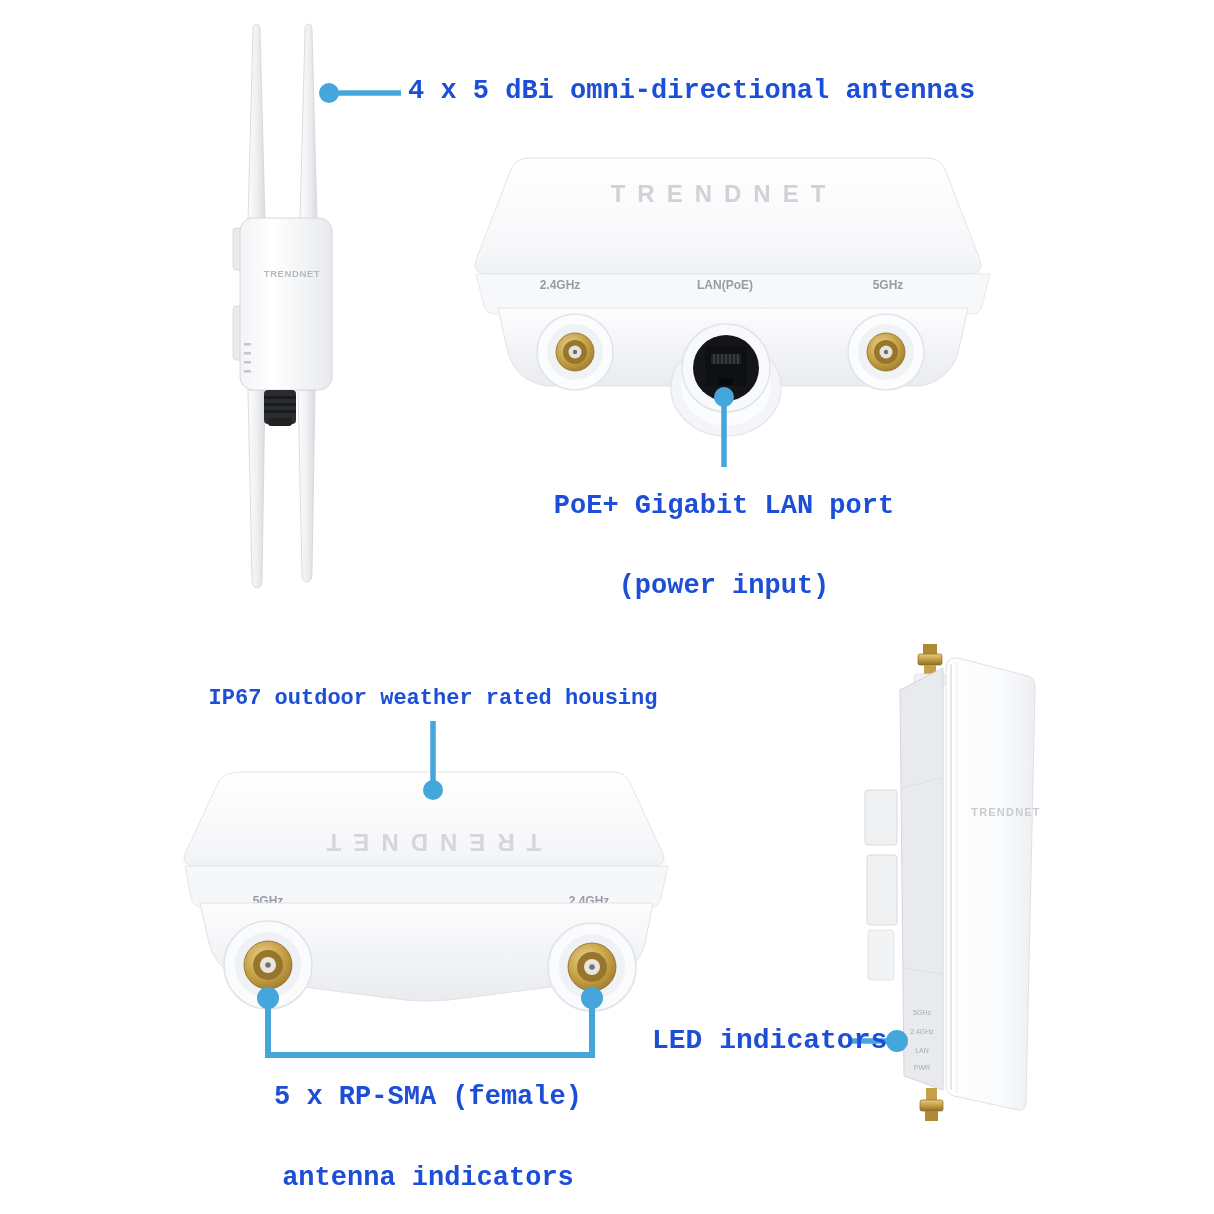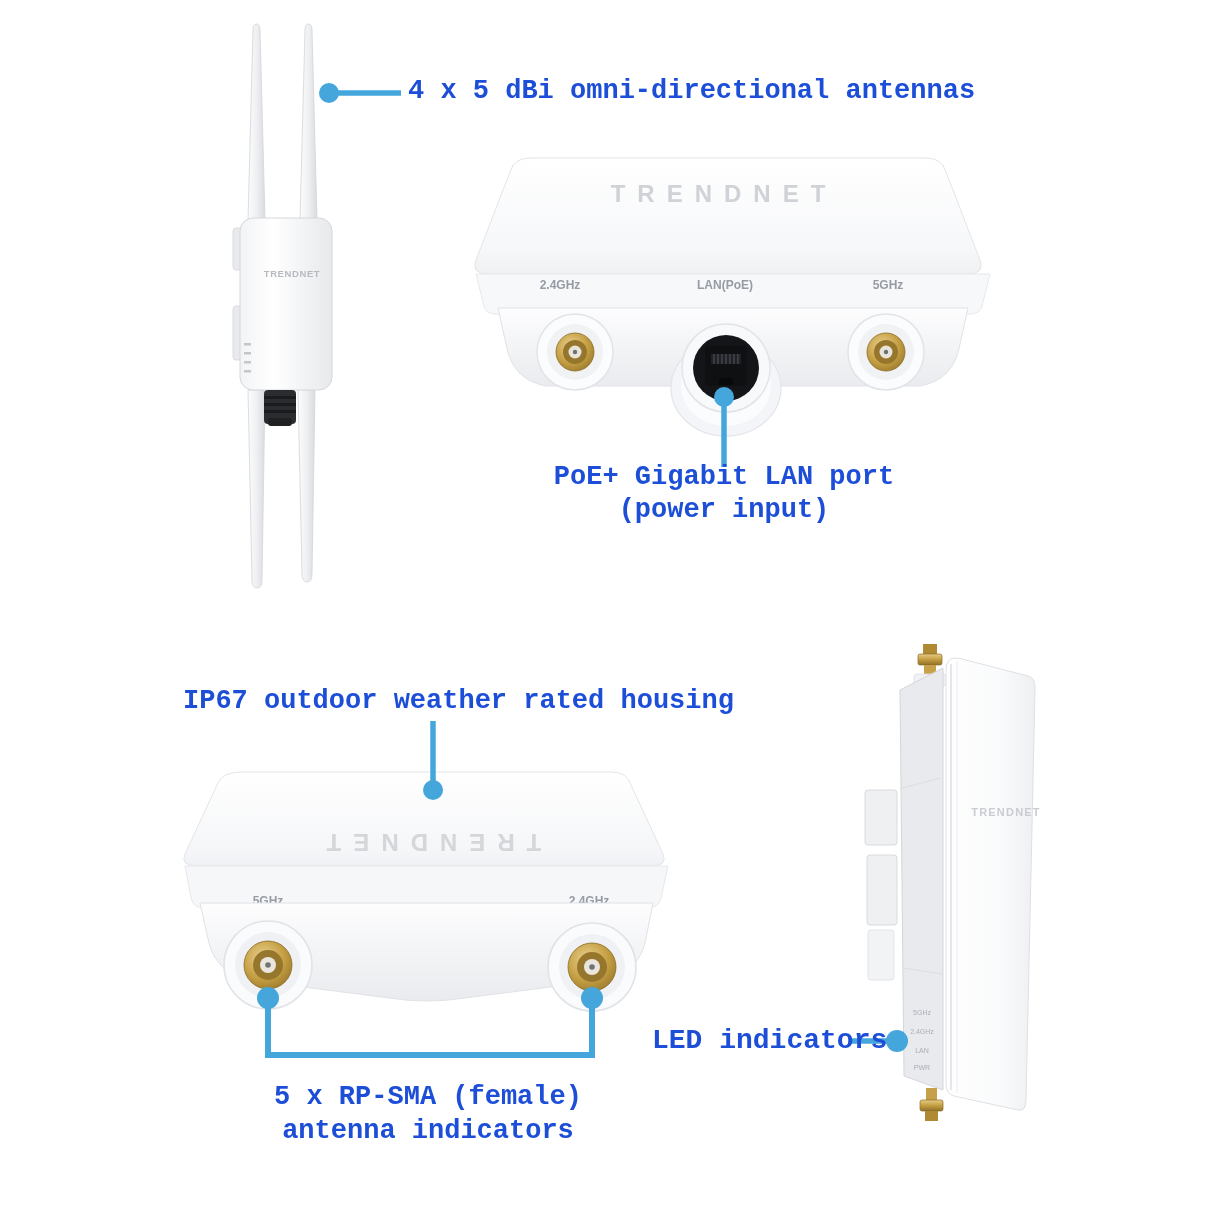--- a/index.html
+++ b/index.html
@@ -7,25 +7,25 @@
     position:relative; width:1214px; height:1214px; background:#ffffff;
     overflow:hidden; font-family:"Liberation Sans", sans-serif;
   }
   .dev { position:absolute; }
   .overlay { position:absolute; left:0; top:0; pointer-events:none; }
   .callout-text {
     position:absolute; color:#1d4ed8; font-weight:700;
     font-family:Liberation Mono, monospace;
   }
   .ct-antennas { left:408px; top:76px; font-size:27px; white-space:nowrap; }
-  .ct-lan { left:524px; top:461px; width:400px; text-align:center; font-size:27px; line-height:33px; }
-  .ct-housing { left:183px; top:686px; width:500px; text-align:center; font-size:27px; white-space:nowrap; }
+  .ct-lan { left:524px; top:490px; width:400px; text-align:center; font-size:27px; line-height:33px; }
+  .ct-housing { left:183px; top:686px; width:500px; text-align:center; font-size:22px; white-space:nowrap; }
   .ct-rpsma { left:230px; top:1080px; width:396px; text-align:center; font-size:27px; line-height:34px; }
   .ct-led { left:640px; top:1025px; width:205px; text-align:right; font-size:28px; white-space:nowrap;margin-left:12px; }
-  .line2 { display:block; }
+  .line2 { display:block;margin-top:47px; }
   svg text { font-family:"Liberation Sans", sans-serif; }
 </style>
 </head>
 <body>
 
 <div class="canvas">
 
   <svg class="dev" style="left:228px; top:18px;" width="135" height="580" viewBox="0 0 135 580">
     <defs>
       <linearGradient id="d1ant" x1="0" y1="0" x2="1" y2="0">

